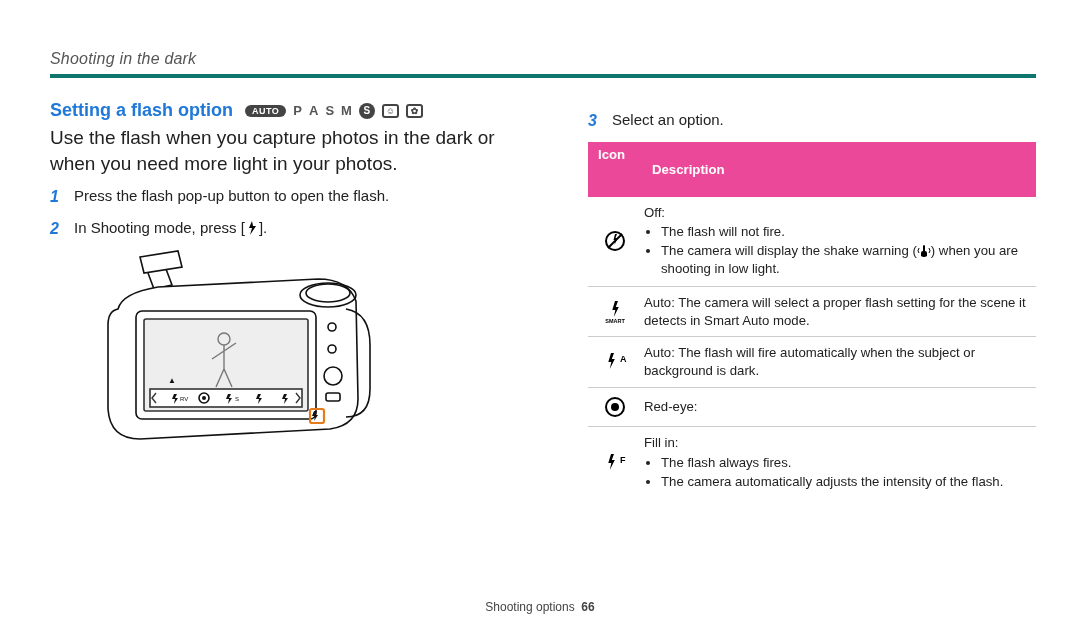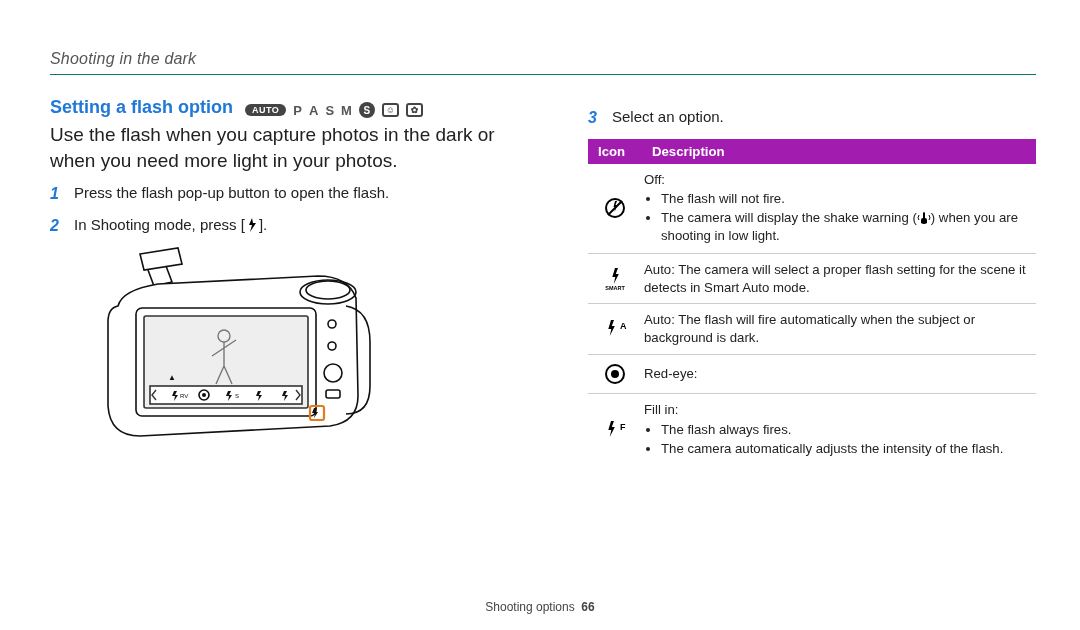--- a/index.html
+++ b/index.html
@@ -12,39 +12,39 @@
     position: relative;
     background: #fff;
   }
   .page {
     padding: 50px 44px 0 50px;
   }
   .section-title {
     font-style: italic;
     color: #555;
     font-size: 16px;
-    border-bottom: 1px solid #0f766e;
+    border-bottom: 4px solid #0f766e;
     padding-bottom: 6px;
     margin-bottom: 22px;
     letter-spacing: .2px;
   }
   .columns {
     display: flex;
     gap: 58px;
   }
   .col-left {
     width: 480px;
     flex: 0 0 auto;
   }
   .col-right {
     flex: 1;
   }
   .heading-row {
     display: flex;
-    align-items: flex-end;
+    align-items: center;
     gap: 12px;
     margin-bottom: 4px;
   }
   .heading {
     color: #2078d8;
     font-weight: bold;
     font-size: 18px;
   }
   .mode-icons {
     display: flex;
@@ -115,26 +115,26 @@
 
   
   .table {
     border-collapse: collapse;
     width: 100%;
     font-size: 13.2px;
     margin-top: 6px;
   }
   .thead {
     display:flex;
-    background: #a21caf;
+    background: #ec4899;
     color: #fff;
     font-weight: bold;
   }
   .th-icon { width: 54px; padding: 5px 10px; }
-  .th-desc { flex:1; padding: 5px 10px; }
+  .th-desc { flex:1; padding: 20px 10px; }
   .trow {
     display:flex;
     border-bottom: 1px solid #ccc;
     align-items: center;
   }
   .trow:last-child { border-bottom: none; }
   .td-icon {
     width: 54px;
     display:flex;
     align-items:center;

